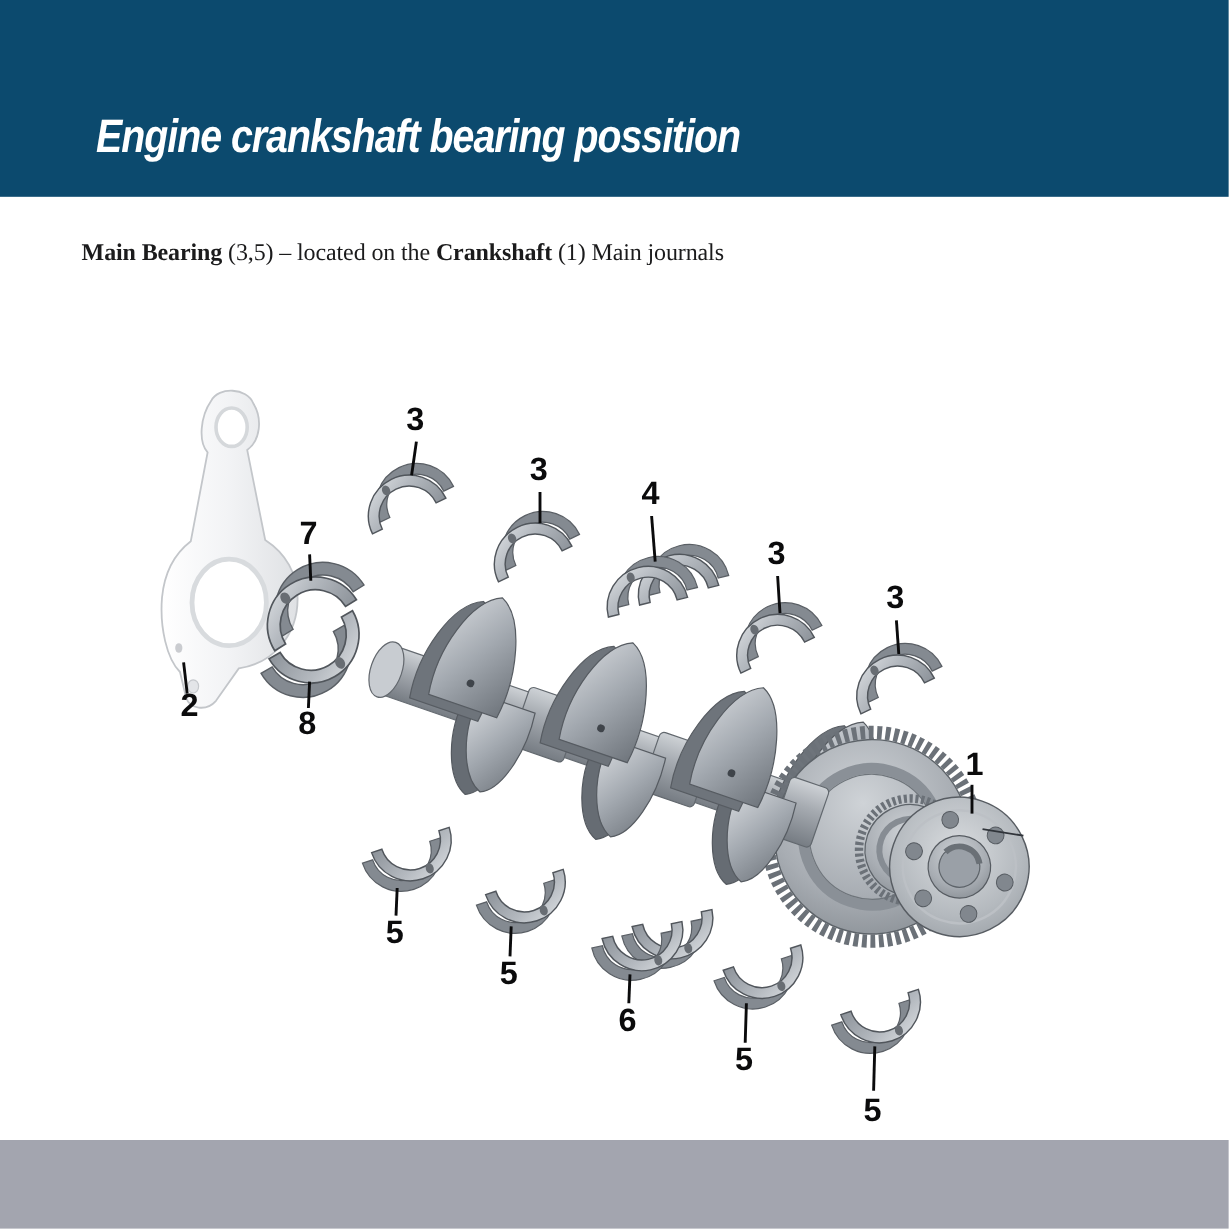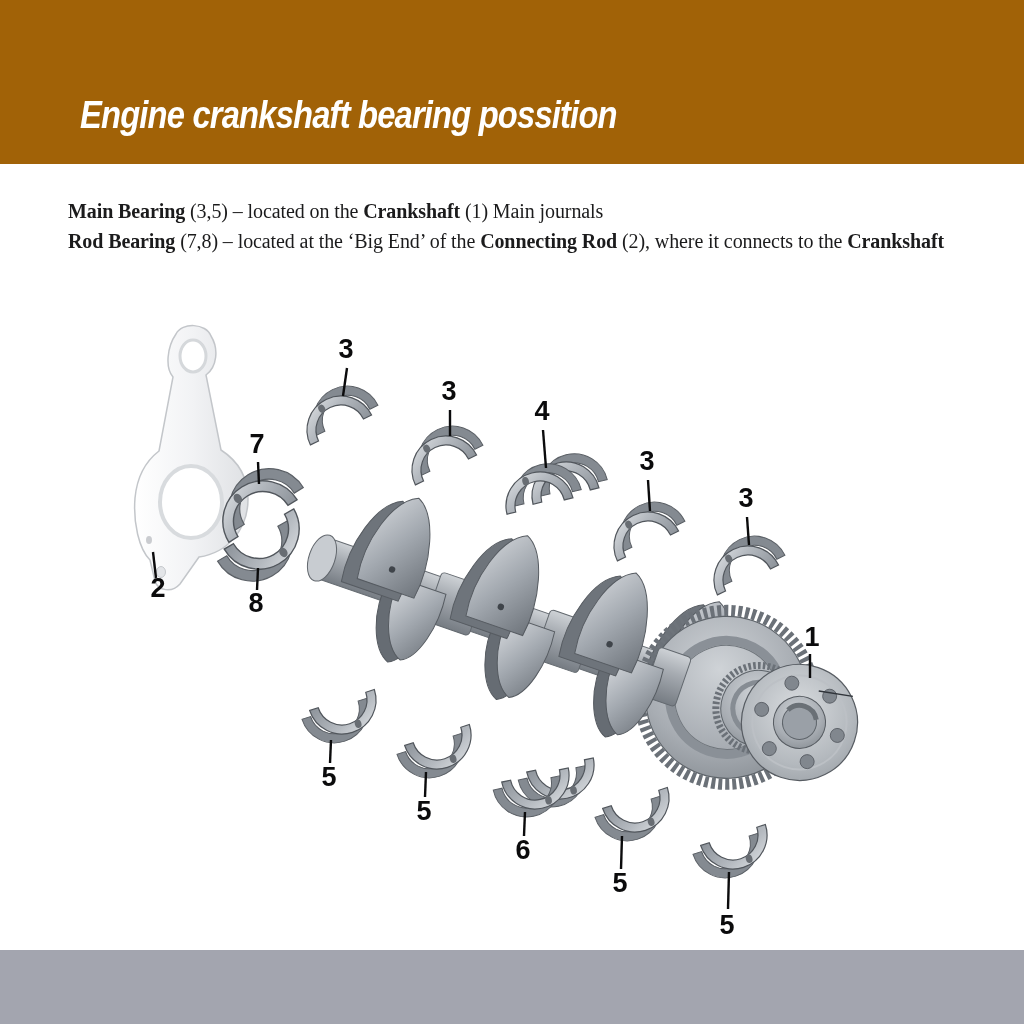--- a/index.html
+++ b/index.html
@@ -32,27 +32,26 @@
     font-weight:700;font-size:27px;fill:#0b0b0c;
   }
   .footer-band{
     position:absolute;left:0;top:950px;width:1024px;height:74px;
     background:#a3a5af;
   }
 </style>
 </head>
 <body>
 
-<div class="header-band" style="background: #a16207; text-align: right;">
+<div class="header-band" style="background: #0c4a6e; text-align: right;">
   <div class="page-title" style="color: rgb(255, 255, 255);">Engine crankshaft bearing possition</div>
 </div>
 
 <div class="description" style="color: rgb(27, 27, 28);">
     <div class="desc-line"><span class="b">Main Bearing</span><span> (3,5) – located on the </span><span class="b">Crankshaft</span><span> (1) Main journals</span></div>
-    <div class="desc-line"><span class="b">Rod Bearing</span><span> (7,8) – located at the ‘Big End’ of the </span><span class="b">Connecting Rod</span><span> (2), where it connects to the </span><span class="b">Crankshaft</span></div>
   </div>
 
 <svg class="diagram" viewBox="0 0 1024 1024" xmlns="http://www.w3.org/2000/svg">
   <defs>
     <linearGradient id="gShell" x1="0" y1="0" x2="1" y2="1">
       <stop offset="0" stop-color="#e0e3e6"></stop>
       <stop offset="0.45" stop-color="#b5bac0"></stop>
       <stop offset="1" stop-color="#8d939a"></stop>
     </linearGradient>
     <linearGradient id="gMetalV" x1="0" y1="0" x2="0" y2="1">

